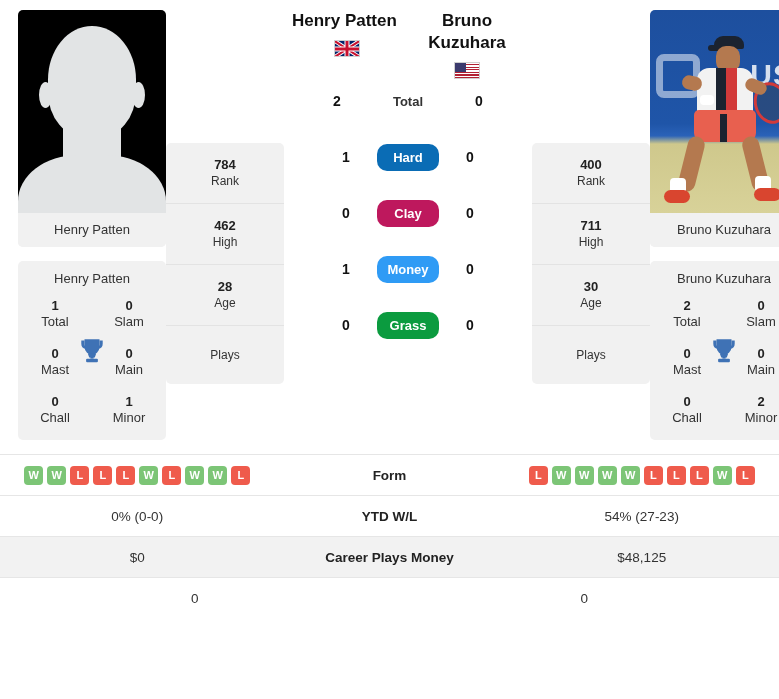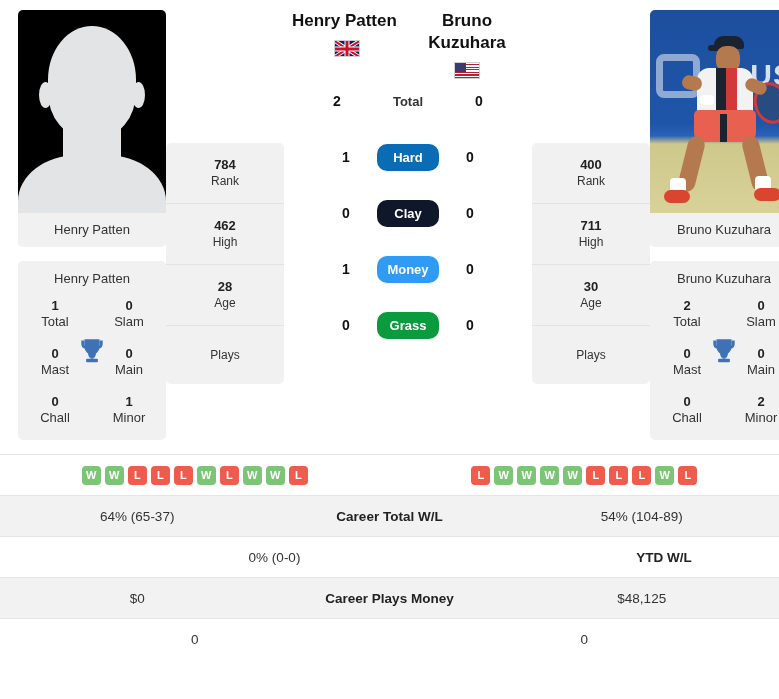--- a/index.html
+++ b/index.html
@@ -345,21 +345,21 @@
         <div class="stotal">Total</div>
         <div class="snum">0</div>
       </div>
       <div class="srow">
         <div class="snum">1</div>
         <div class="sbadge" style="background:#0a6cb5">Hard</div>
         <div class="snum">0</div>
       </div>
       <div class="srow">
         <div class="snum">0</div>
-        <div class="sbadge" style="background:#0f172a">Clay</div>
+        <div class="sbadge" style="background:#be185d">Clay</div>
         <div class="snum">0</div>
       </div>
       <div class="srow">
         <div class="snum">1</div>
         <div class="sbadge" style="background:#2f9bf5">Money</div>
         <div class="snum">0</div>
       </div>
       <div class="srow">
         <div class="snum">0</div>
         <div class="sbadge" style="background:#0b9b3f">Grass</div>
@@ -465,45 +465,42 @@
           <div class="fb" style="background: rgb(239, 91, 76);">L</div>
           <div class="fb" style="background: rgb(239, 91, 76);">L</div>
           <div class="fb" style="background: rgb(239, 91, 76);">L</div>
           <div class="fb" style="background: rgb(124, 197, 118);">W</div>
           <div class="fb" style="background: rgb(239, 91, 76);">L</div>
           <div class="fb" style="background: rgb(124, 197, 118);">W</div>
           <div class="fb" style="background: rgb(124, 197, 118);">W</div>
           <div class="fb" style="background: rgb(239, 91, 76);">L</div>
         </div>
     </div>
+    <div class="tcell mid">Form</div>
     <div class="tcell">
       <div class="form-strip" id="right-form">
           <div class="fb" style="background: rgb(239, 91, 76);">L</div>
           <div class="fb" style="background: rgb(124, 197, 118);">W</div>
           <div class="fb" style="background: rgb(124, 197, 118);">W</div>
           <div class="fb" style="background: rgb(124, 197, 118);">W</div>
           <div class="fb" style="background: rgb(124, 197, 118);">W</div>
           <div class="fb" style="background: rgb(239, 91, 76);">L</div>
           <div class="fb" style="background: rgb(239, 91, 76);">L</div>
           <div class="fb" style="background: rgb(239, 91, 76);">L</div>
           <div class="fb" style="background: rgb(124, 197, 118);">W</div>
           <div class="fb" style="background: rgb(239, 91, 76);">L</div>
         </div>
     </div>
   </div>
 
-  <div class="trow alt">
-    <div class="tcell">64% (65-37)</div>
-    <div class="tcell mid">Career Total W/L</div>
-    <div class="tcell">54% (104-89)</div>
-  </div>
 
   <div class="trow">
     <div class="tcell">0% (0-0)</div>
     <div class="tcell mid">YTD W/L</div>
+    <div class="tcell">54% (27-23)</div>
   </div>
 
   <div class="trow alt">
     <div class="tcell">$0</div>
     <div class="tcell mid">Career Plays Money</div>
     <div class="tcell">$48,125</div>
   </div>
 
   <div class="trow">
     <div class="tcell">0</div>

